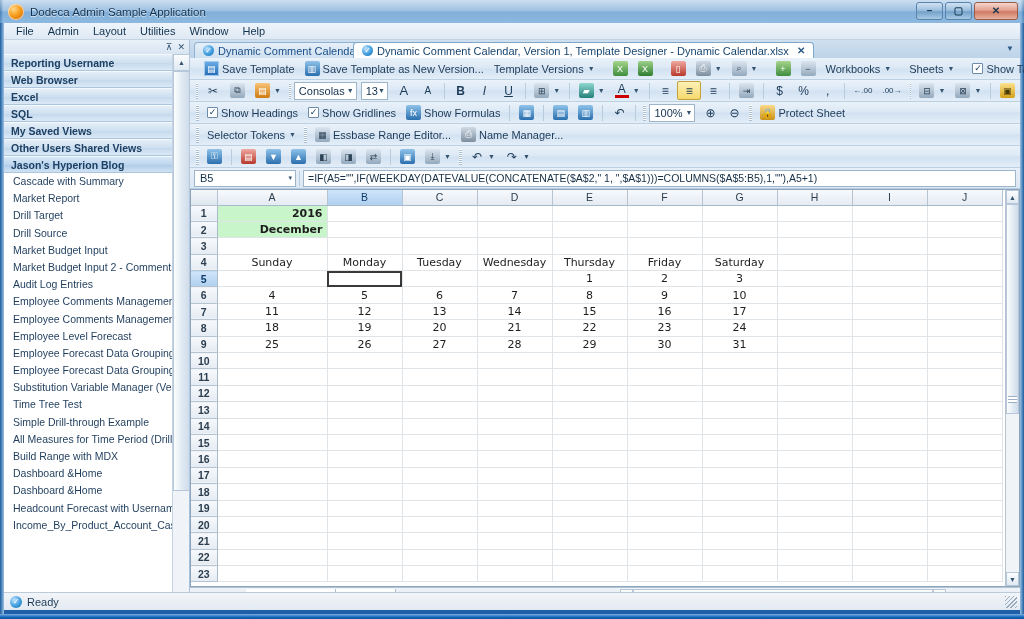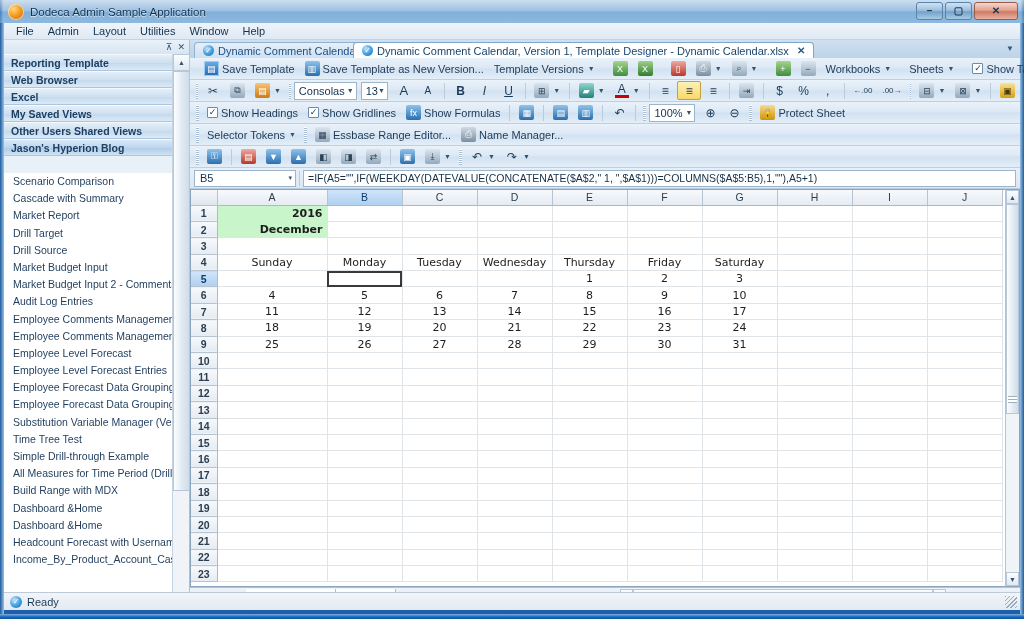--- a/index.html
+++ b/index.html
@@ -279,57 +279,59 @@
 
   <div id="body-area">
 
     <div id="sidebar">
       <div id="sidebar-caption">
         <span class="cap-btn">⊼</span>
         <span class="cap-btn">✕</span>
       </div>
       <div id="sidebar-groups">
         <div class="acc-header">
-          <span>Reporting Template</span>
+          <span>Reporting Username</span>
           <span class="acc-chev">⌄</span>
         </div>
         <div class="acc-header">
           <span>Web Browser</span>
           <span class="acc-chev">⌄</span>
         </div>
         <div class="acc-header">
           <span>Excel</span>
           <span class="acc-chev">⌄</span>
         </div>
         <div class="acc-header">
+          <span>SQL</span>
+          <span class="acc-chev">⌄</span>
+        </div>
+        <div class="acc-header">
           <span>My Saved Views</span>
           <span class="acc-chev">⌄</span>
         </div>
         <div class="acc-header">
           <span>Other Users Shared Views</span>
           <span class="acc-chev">⌄</span>
         </div>
         <div class="acc-header active">
           <span>Jason's Hyperion Blog</span>
           <span class="acc-chev">⌃</span>
         </div>
       </div>
       <div id="sidebar-list">
-          <div class="side-item">Scenario Comparison</div>
           <div class="side-item">Cascade with Summary</div>
           <div class="side-item">Market Report</div>
           <div class="side-item">Drill Target</div>
           <div class="side-item">Drill Source</div>
           <div class="side-item">Market Budget Input</div>
           <div class="side-item">Market Budget Input 2 - Comments</div>
           <div class="side-item">Audit Log Entries</div>
           <div class="side-item">Employee  Comments  Management  (E...</div>
           <div class="side-item">Employee Comments Management</div>
           <div class="side-item">Employee Level Forecast</div>
-          <div class="side-item">Employee Level Forecast Entries</div>
           <div class="side-item">Employee Forecast Data Grouping</div>
           <div class="side-item">Employee Forecast Data Grouping 2</div>
           <div class="side-item">Substitution Variable Manager (Vess)</div>
           <div class="side-item">Time Tree Test</div>
           <div class="side-item">Simple Drill-through Example</div>
           <div class="side-item">All Measures for Time Period (Drill Tar...</div>
           <div class="side-item">Build Range with MDX</div>
           <div class="side-item">Dashboard &amp;Home</div>
           <div class="side-item">Dashboard &amp;Home</div>
           <div class="side-item">Headcount Forecast with Username</div>

